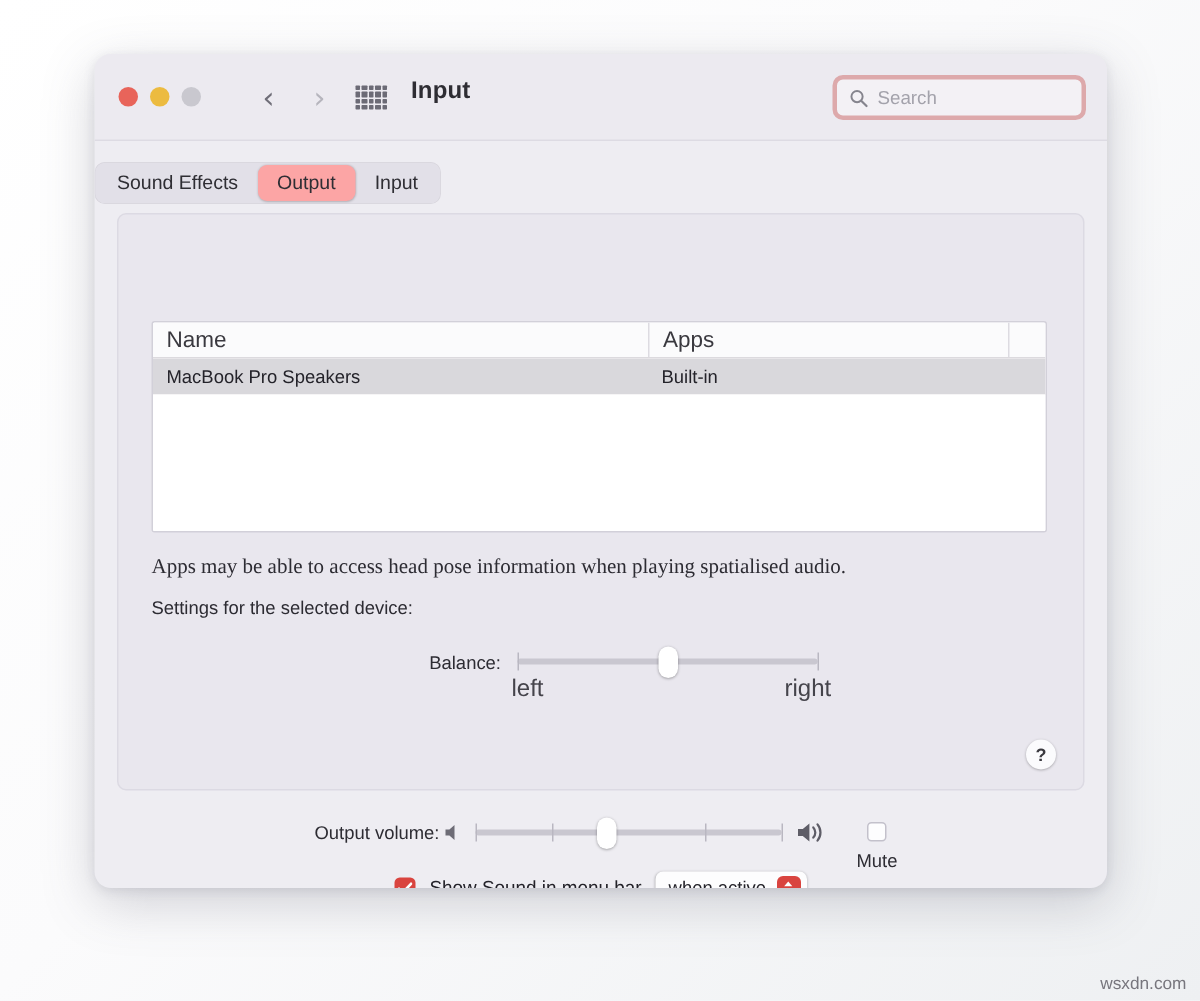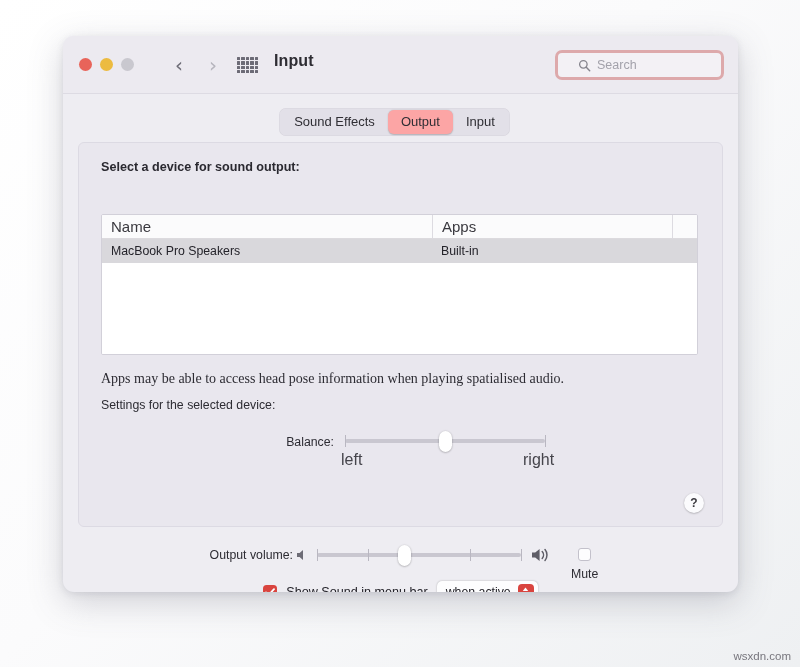--- a/index.html
+++ b/index.html
@@ -92,42 +92,42 @@
     position: absolute;
     right: 14px;
     top: 14px;
     width: 169px;
     height: 30px;
     background: #f3f1f5;
     border: 3px solid #dda9ab;
     border-radius: 7px;
     display: flex;
     align-items: center;
-    padding-left: 20px;
+    padding-left: 8px;
   }
   #search-icon { width: 13px; height: 13px; flex: none; }
   #search-input {
     border: 0;
     outline: none;
     background: transparent;
     font-family: "Liberation Sans", sans-serif;
     font-size: 12.5px;
     color: #4a4951;
     margin-left: 6px;
     width: 120px;
   }
   #search-input::placeholder { color: #a3a2ab; }
 
   
   #tabbar {
     position: absolute;
     left: 0; right: 12px;
     top: 72px;
     display: flex;
-    justify-content: center;
+    justify-content: flex-start;
   }
   #tabs {
     display: flex;
     background: #e2e0e8;
     border-radius: 7px;
     padding: 2px;
     box-shadow: inset 0 0 0 .5px rgba(0,0,0,.05);
   }
   .tab {
     font-size: 13px;
@@ -433,21 +433,20 @@
   <div id="tabbar">
     <div id="tabs">
       <div class="tab">Sound Effects</div>
       <div class="tab selected">Output</div>
       <div class="tab">Input</div>
     </div>
   </div>
 
   <div id="panel">
 
-    <div id="panel-label">Select a device for sound output:</div>
 
     <div id="device-table">
       <div id="table-head">
         <div class="th name">Name</div>
         <div class="th type">Apps</div>
         <div class="th tail"></div>
       </div>
       <div class="trow">
         <div class="td name">MacBook Pro Speakers</div>
         <div class="td type">Built-in</div>

